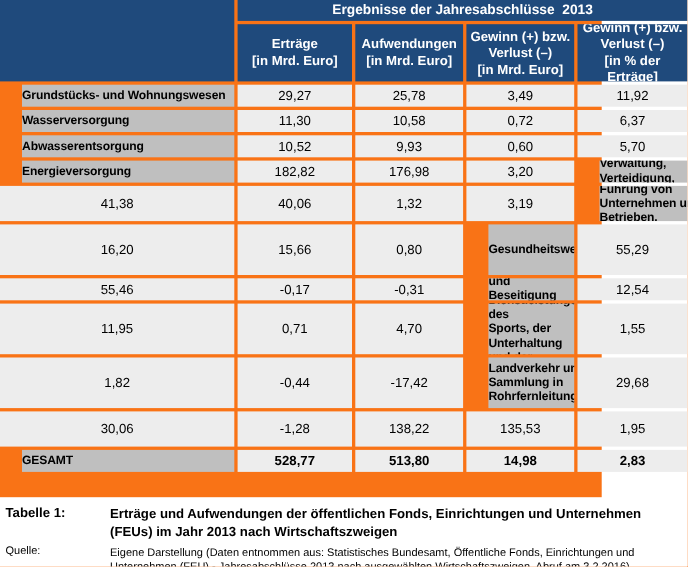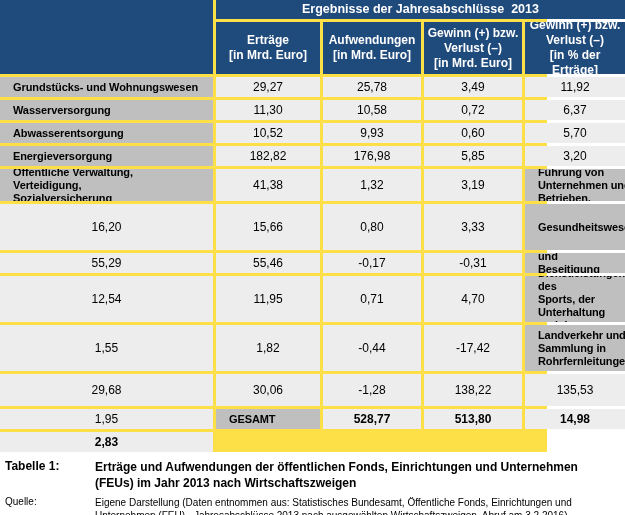--- a/index.html
+++ b/index.html
@@ -11,21 +11,21 @@
     overflow: hidden;
     font-family: "Liberation Sans", sans-serif;
     color: #000000;
   }
   .tbl {
     display: grid;
     grid-template-columns: 213px 104px 98px 98px 100px;
     grid-template-rows: 19px 52px 20px 20px 20px 20px 32px 46px 20px 46px 46px 32px 20px 20px;
     gap: 3px;
     width: 547px;
-    background: #fde047;
+    background: #f97316;
   }
   .cell { overflow: hidden; }
   .hdr {
     background: #1F4A7C;
     color: #ffffff;
     font-weight: bold;
     display: flex;
     align-items: center;
     justify-content: center;
     text-align: center;
@@ -44,38 +44,40 @@
     font-size: 12.5px;
     white-space: pre;
   }
   .lab {
     background: #BFBFBF;
     font-weight: bold;
     font-size: 11px;
     line-height: 13px;
     display: flex;
     align-items: center;
-    padding: 0 13px;
+    padding: 0 0;
     white-space: pre-line;
     letter-spacing: -0.1px;
+    margin-left: 20px;
   }
   .val {
     background: #EDEDED;
     display: flex;
     align-items: center;
     justify-content: center;
     font-size: 12px;
   }
   .boldrow { font-weight: bold; }
   .footer {
     padding: 7px 0 0 5px;
   }
   .cap-row, .src-row {
     display: flex;
     align-items: flex-start;
+    justify-content: space-between;
   }
   .cap-label {
     flex: 0 0 90px;
     font-weight: bold;
     font-size: 12px;
   }
   .cap-text {
     font-weight: bold;
     font-size: 12px;
     line-height: 16px;
@@ -126,36 +128,35 @@
 
   <div class="cell lab">Abwasserentsorgung</div>
   <div class="cell val">10,52</div>
   <div class="cell val">9,93</div>
   <div class="cell val">0,60</div>
   <div class="cell val">5,70</div>
 
   <div class="cell lab">Energieversorgung</div>
   <div class="cell val">182,82</div>
   <div class="cell val">176,98</div>
-  <div class="cell val">5,85</div>
   <div class="cell val">3,20</div>
 
   <div class="cell lab">Öffentliche Verwaltung, Verteidigung,
 Sozialversicherung</div>
   <div class="cell val">41,38</div>
+  <div class="cell val">40,06</div>
   <div class="cell val">1,32</div>
   <div class="cell val">3,19</div>
 
   <div class="cell lab">Verwaltung und Führung von
 Unternehmen und Betrieben,
 Unternehmensberatung</div>
   <div class="cell val">16,20</div>
   <div class="cell val">15,66</div>
   <div class="cell val">0,80</div>
-  <div class="cell val">3,33</div>
 
   <div class="cell lab">Gesundheitswesen</div>
   <div class="cell val">55,29</div>
   <div class="cell val">55,46</div>
   <div class="cell val">-0,17</div>
   <div class="cell val">-0,31</div>
 
   <div class="cell lab">Sammlung, Behandlung und
 Beseitigung von Abfällen,
 Rückgewinnung</div>

